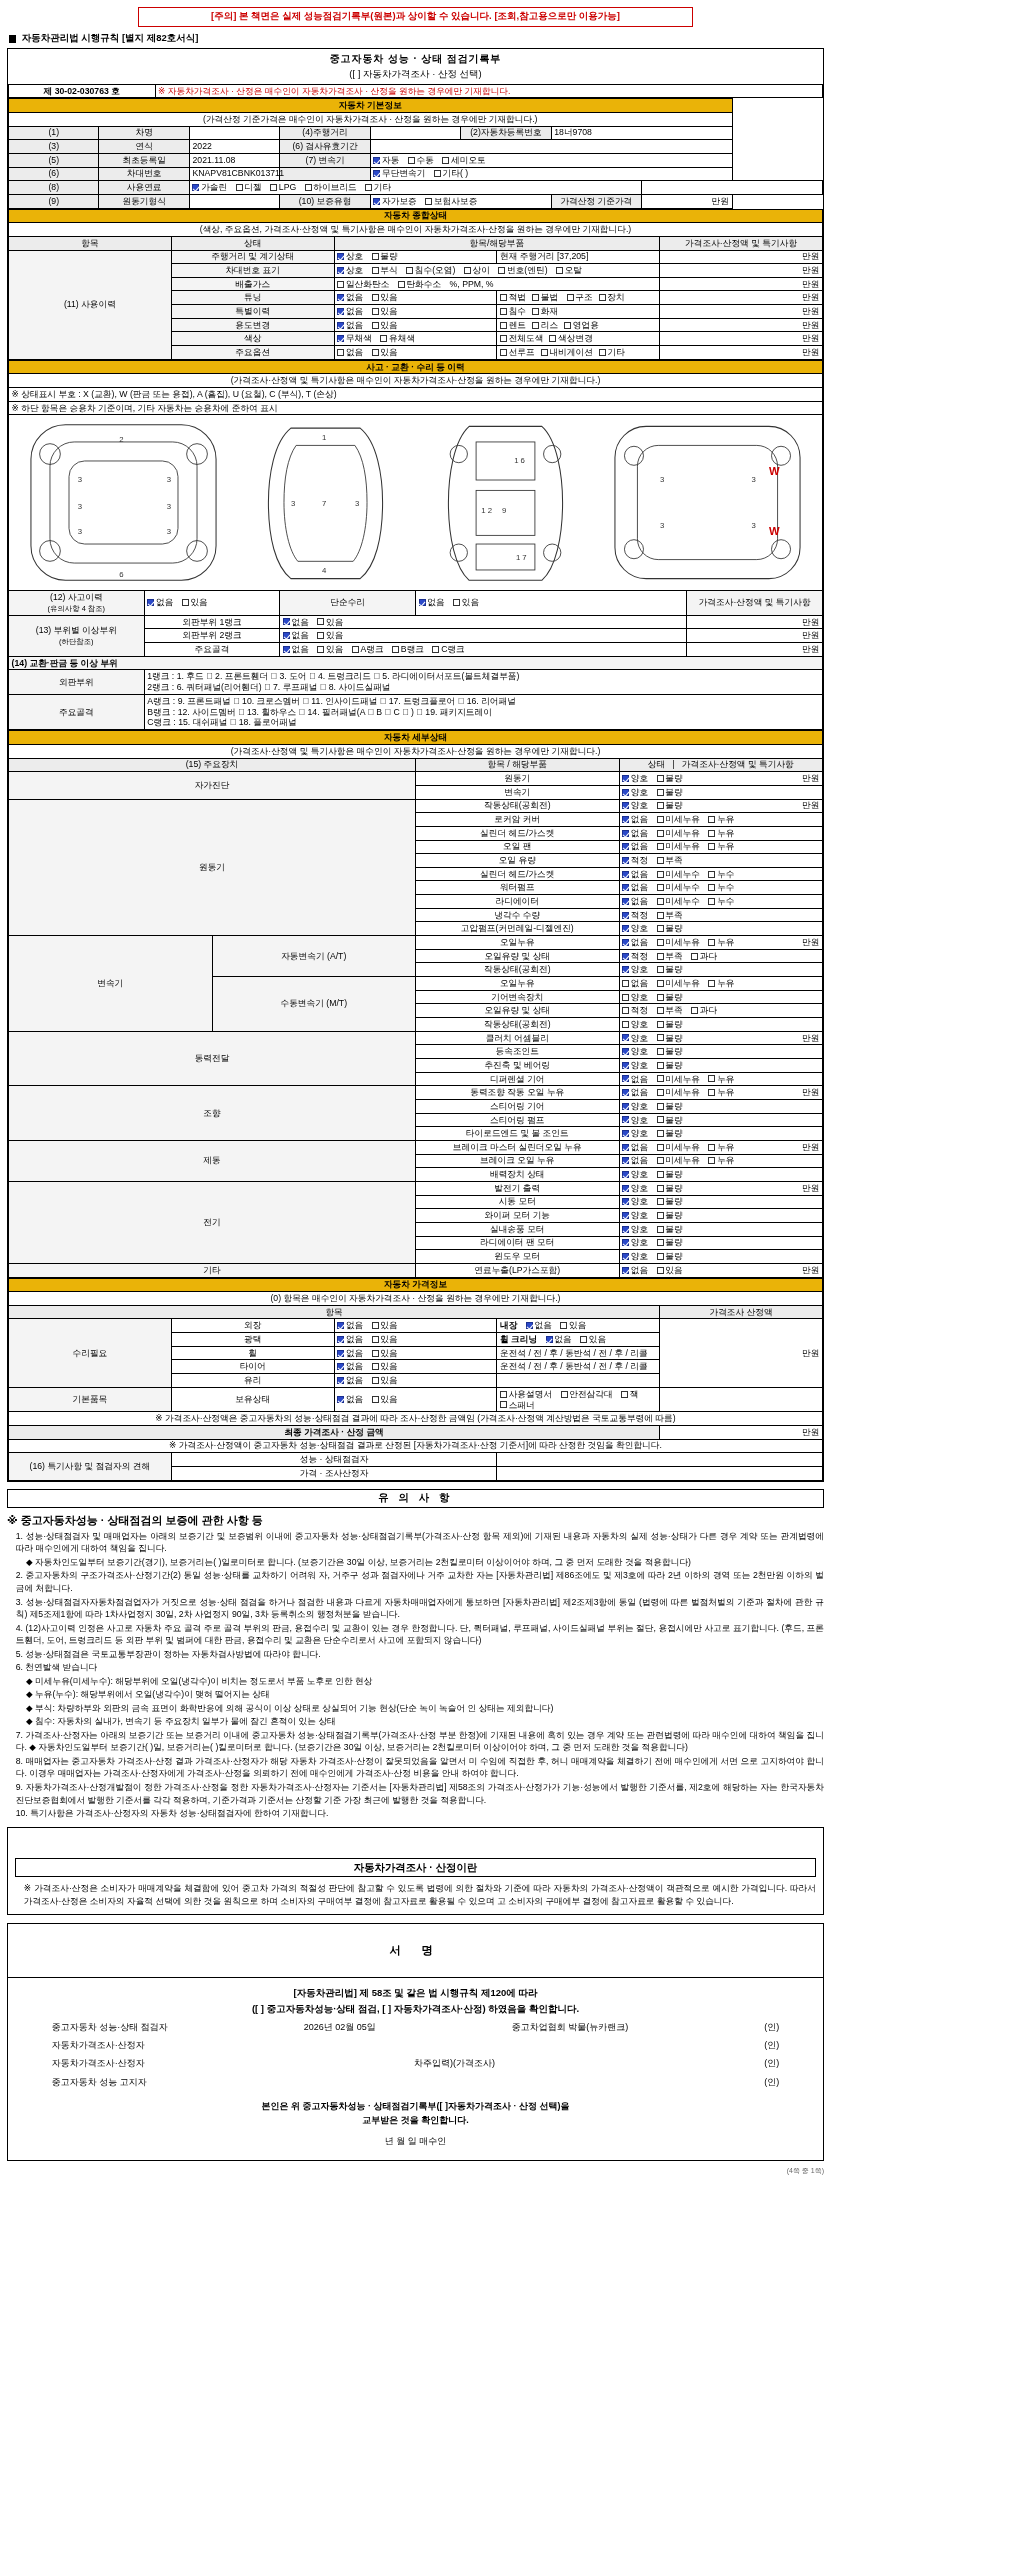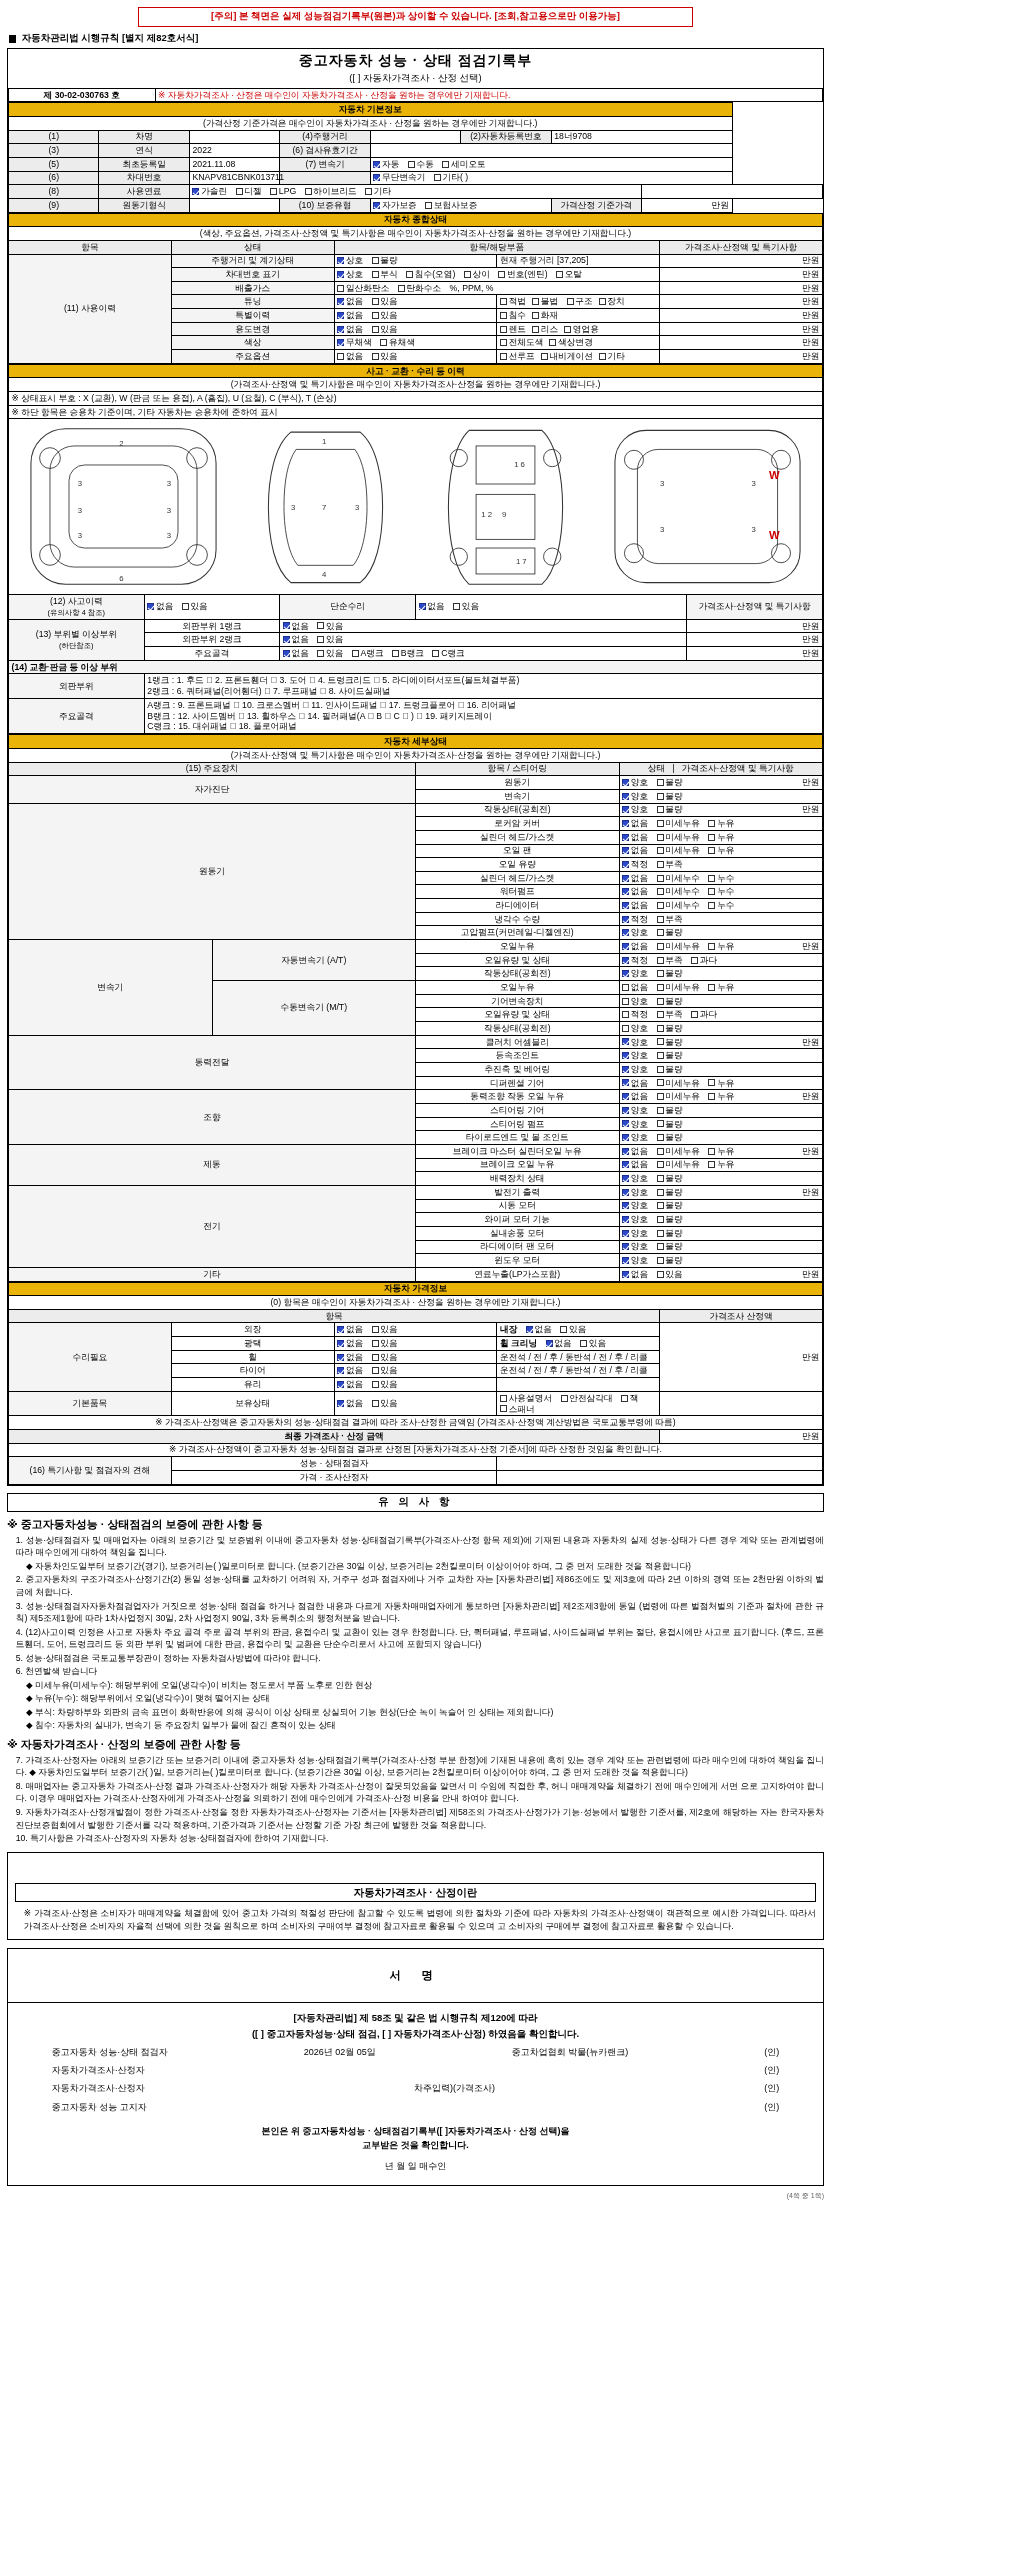--- a/index.html
+++ b/index.html
@@ -50,21 +50,21 @@
   .bold { font-weight:bold; }
   .gray { background:#ececec; }
   .lgray { background:#f4f4f4; }
   .small { font-size:7.8px; }
   .tiny { font-size:7.4px; }
   .red { color:#cc0000; }
 
   .main-title {
     text-align:center;
     font-weight:bold;
-    font-size:14px;
+    font-size:10px;
     letter-spacing:0.9px;
     padding:3.5px 0 1.7px 0;
   }
   .sub-title { text-align:center; font-size:9.5px; padding:0 0 2.6px 0; }
   .outer { border:1.3px solid #000; }
 
   .chk { display:inline-block; width:7px; height:7px; border:0.9px solid #333; margin-right:1.7px; vertical-align:-0.9px; background:#fff; }
   .chk.on { background:#2b49c9; border-color:#1a2f90; position:relative; }
   .chk.on::after {
     content:"";
@@ -460,21 +460,21 @@
     <table class="grid">
       <tbody>
           <tr>
             <td colspan="4" class="bandtitle">자동차 세부상태</td>
           </tr>
       <tr>
             <td colspan="4" class="subnote">(가격조사·산정액 및 특기사항은 매수인이 자동차가격조사·산정을 원하는 경우에만 기재합니다.)</td>
           </tr>
       <tr class="gray">
         <td class="c" style="width:12%" colspan="2">(15) 주요장치</td>
-        <td class="c" style="width:22%">항목 / 스티어링</td>
+        <td class="c" style="width:22%">항목 / 해당부품</td>
         <td class="c" style="width:40%"><span>상태</span> &nbsp;&nbsp;|&nbsp;&nbsp; <span>가격조사·산정액 및 특기사항</span></td>
       </tr>
 
       <tr>
         <td class="c lgray" colspan="2" rowspan="2">자가진단</td>
         <td class="c">원동기</td>
         <td class="l">
           <span class="opt"><span class="chk on"></span><span>양호</span></span>
           <span class="opt"><span class="chk"></span><span>불량</span></span>
           <span style="float:right">만원</span>
@@ -881,21 +881,20 @@
   <div class="para">2. 중고자동차의 구조가격조사·산정기간(2) 동일 성능·상태를 교차하기 어려워 자, 거주구 성과 점검자에나 거주 교차한 자는 [자동차관리법] 제86조에도 및 제3호에 따라 2년 이하의 경역 또는 2천만원 이하의 벌금에 처합니다.</div>
   <div class="para">3. 성능·상태점검자자동차점검업자가 거짓으로 성능·상태 점검을 하거나 점검한 내용과 다르게 자동차매매업자에게 통보하면 [자동차관리법] 제2조제3항에 동일 (법령에 따른 벌점처벌의 기준과 절차에 관한 규칙) 제5조제1항에 따라 1차사업정지 30일, 2차 사업정지 90일, 3차 등록취소의 행정처분을 받습니다.</div>
   <div class="para">4. (12)사고이력 인정은 사고로 자동차 주요 골격 주로 골격 부위의 판금, 용접수리 및 교환이 있는 경우 한정합니다. 단, 퀵터패널, 루프패널, 사이드실패널 부위는 절단, 용접시에만 사고로 표기합니다. (후드, 프론트휀더, 도어, 트렁크리드 등 외판 부위 및 범퍼에 대한 판금, 용접수리 및 교환은 단순수리로서 사고에 포함되지 않습니다)</div>
   <div class="para">5. 성능·상태점검은 국토교통부장관이 정하는 자동차검사방법에 따라야 합니다.</div>
   <div class="para">6. 천연발색 받습니다</div>
   <div class="para2">◆ 미세누유(미세누수): 해당부위에 오일(냉각수)이 비치는 정도로서 부품 노후로 인한 현상</div>
   <div class="para2">◆ 누유(누수): 해당부위에서 오일(냉각수)이 맺혀 떨어지는 상태</div>
   <div class="para2">◆ 부식: 차량하부와 외판의 금속 표면이 화학반응에 의해 공식이 이상 상태로 상실되어 기능 현상(단순 녹이 녹슬어 인 상태는 제외합니다)</div>
   <div class="para2">◆ 침수: 자동차의 실내가, 변속기 등 주요장치 일부가 물에 잠긴 흔적이 있는 상태</div>
 
-  <div class="sec-head">※ 자동차가격조사 · 산정의 보증에 관한 사항 등</div>
   <div class="para">7. 가격조사·산정자는 아래의 보증기간 또는 보증거리 이내에 중고자동차 성능·상태점검기록부(가격조사·산정 부분 한정)에 기재된 내용에 혹히 있는 경우 계약 또는 관련법령에 따라 매수인에 대하여 책임을 집니다. ◆ 자동차인도일부터 보증기간( )일, 보증거리는( )킬로미터로 합니다. (보증기간은 30일 이상, 보증거리는 2천킬로미터 이상이어야 하며, 그 중 먼저 도래한 것을 적용합니다)</div>
   <div class="para">8. 매매업자는 중고자동차 가격조사·산정 결과 가격조사·산정자가 해당 자동차 가격조사·산정이 잘못되었음을 알면서 미 수임에 직접한 후, 허니 매매계약을 체결하기 전에 매수인에게 서면 으로 고지하여야 합니다. 이경우 매매업자는 가격조사·산정자에게 가격조사·산정을 의뢰하기 전에 매수인에게 가격조사·산정 비용을 안내 하여야 합니다.</div>
   <div class="para">9. 자동차가격조사·산정개발점이 정한 가격조사·산정을 정한 자동차가격조사·산정자는 기준서는 [자동차관리법] 제58조의 가격조사·산정가가 기능·성능에서 발행한 기준서를, 제2호에 해당하는 자는 한국자동차진단보증협회에서 발행한 기준서를 각각 적용하며, 기준가격과 기준서는 산정할 기준 가장 최근에 발행한 것을 적용합니다.</div>
   <div class="para">10. 특기사항은 가격조사·산정자의 자동차 성능·상태점검자에 한하여 기재합니다.</div>
 
   <div class="boxed-note">
     <div class="boxed-title">자동차가격조사 · 산정이란</div>
     <div class="para">※ 가격조사·산정은 소비자가 매매계약을 체결함에 있어 중고차 가격의 적절성 판단에 참고할 수 있도록 법령에 의한 절차와 기준에 따라 자동차의 가격조사·산정액이 객관적으로 예시한 가격입니다. 따라서 가격조사·산정은 소비자의 자율적 선택에 의한 것을 원칙으로 하며 소비자의 구매여부 결정에 참고자료로 활용될 수 있으며 고 소비자의 구매에부 결정에 참고자료로 활용할 수 있습니다.</div>
   </div>
 

